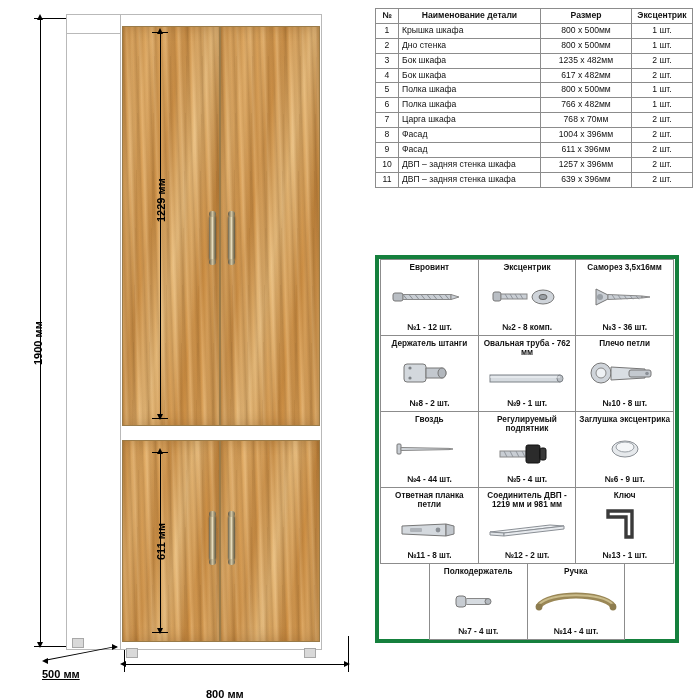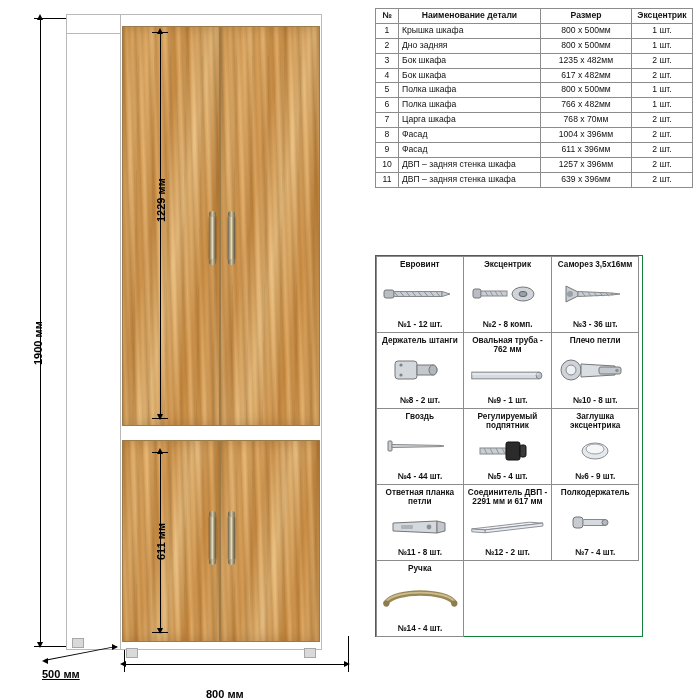--- a/index.html
+++ b/index.html
@@ -132,25 +132,26 @@
   #parts-table td.num { text-align: center; width: 16px; }
   #parts-table td.name { text-align: left; }
   #parts-table td.size { text-align: center; width: 84px; }
   #parts-table td.qty { text-align: center; width: 54px; }
 
   
   #hardware {
     position: absolute;
     left: 375px;
     top: 255px;
-    width: 268px;
-    border: 1px solid #15803d;
+    width: 304px;
+    border: 4px solid #15803d;
     box-sizing: border-box;
     display: flex;
     flex-wrap: wrap;
+    justify-content: center;
   }
   .hw-cell {
     width: 33.3333%;
     box-sizing: border-box;
     border: 1px solid #8c8c8c;
     margin: -0.5px;
     height: 77px;
     display: flex;
     flex-direction: column;
     align-items: center;
@@ -252,21 +253,21 @@
   </thead>
   <tbody>
     <tr>
       <td class="num">1</td>
       <td class="name">Крышка шкафа</td>
       <td class="size">800 x 500мм</td>
       <td class="qty">1 шт.</td>
     </tr>
     <tr>
       <td class="num">2</td>
-      <td class="name">Дно задняя</td>
+      <td class="name">Дно стенка</td>
       <td class="size">800 x 500мм</td>
       <td class="qty">1 шт.</td>
     </tr>
     <tr>
       <td class="num">3</td>
       <td class="name">Бок шкафа</td>
       <td class="size">1235 x 482мм</td>
       <td class="qty">2 шт.</td>
     </tr>
     <tr>
@@ -445,31 +446,40 @@
         <path d="M8 8 L52 6 L52 18 L8 16 Z" fill="#d4d9de" stroke="#777"></path>
         <rect x="16" y="10" width="12" height="4" rx="1" fill="#aeb3b9"></rect>
         <circle cx="44" cy="12" r="2.4" fill="#8b9096"></circle>
         <path d="M52 6 L60 8 L60 16 L52 18 Z" fill="#c2c7cd" stroke="#777"></path>
       </svg>
     </div>
     <div class="hw-qty">№11 - 8 шт.</div>
   </div>
 
   <div class="hw-cell">
-    <div class="hw-title">Соединитель ДВП - 2291 мм и 617 мм</div>
+    <div class="hw-title">Соединитель ДВП - 1219 мм и 981 мм</div>
     <div class="hw-art">
       <svg width="86" height="18" viewBox="0 0 86 18">
         <path d="M6 11 L66 4 L80 5 L20 12 Z" fill="#eef1f4" stroke="#8a8f95"></path>
         <path d="M6 11 L6 14 L20 15 L20 12 Z" fill="#dfe3e7" stroke="#8a8f95"></path>
         <path d="M20 12 L80 5 L80 8 L20 15 Z" fill="#e7eaee" stroke="#8a8f95"></path>
       </svg>
     </div>
     <div class="hw-qty">№12 - 2 шт.</div>
   </div>
 
+  <div class="hw-cell">
+    <div class="hw-title">Ключ</div>
+    <div class="hw-art">
+      <svg width="54" height="40" viewBox="0 0 54 40">
+        <path d="M10 6 L34 6 L34 32 L28 32 L28 12 L10 12 Z" fill="none" stroke="#3a3a3a" stroke-width="3.4" stroke-linejoin="miter"></path>
+      </svg>
+    </div>
+    <div class="hw-qty">№13 - 1 шт.</div>
+  </div>
 
   <div class="hw-cell">
     <div class="hw-title">Полкодержатель</div>
     <div class="hw-art">
       <svg width="64" height="20" viewBox="0 0 64 20">
         <rect x="10" y="5" width="10" height="11" rx="3" fill="#c7ccd2" stroke="#777"></rect>
         <rect x="20" y="7.5" width="22" height="6" rx="1" fill="#d6dbe0" stroke="#888"></rect>
         <ellipse cx="42" cy="10.5" rx="3" ry="3" fill="#b4b9bf" stroke="#777"></ellipse>
       </svg>
     </div>

